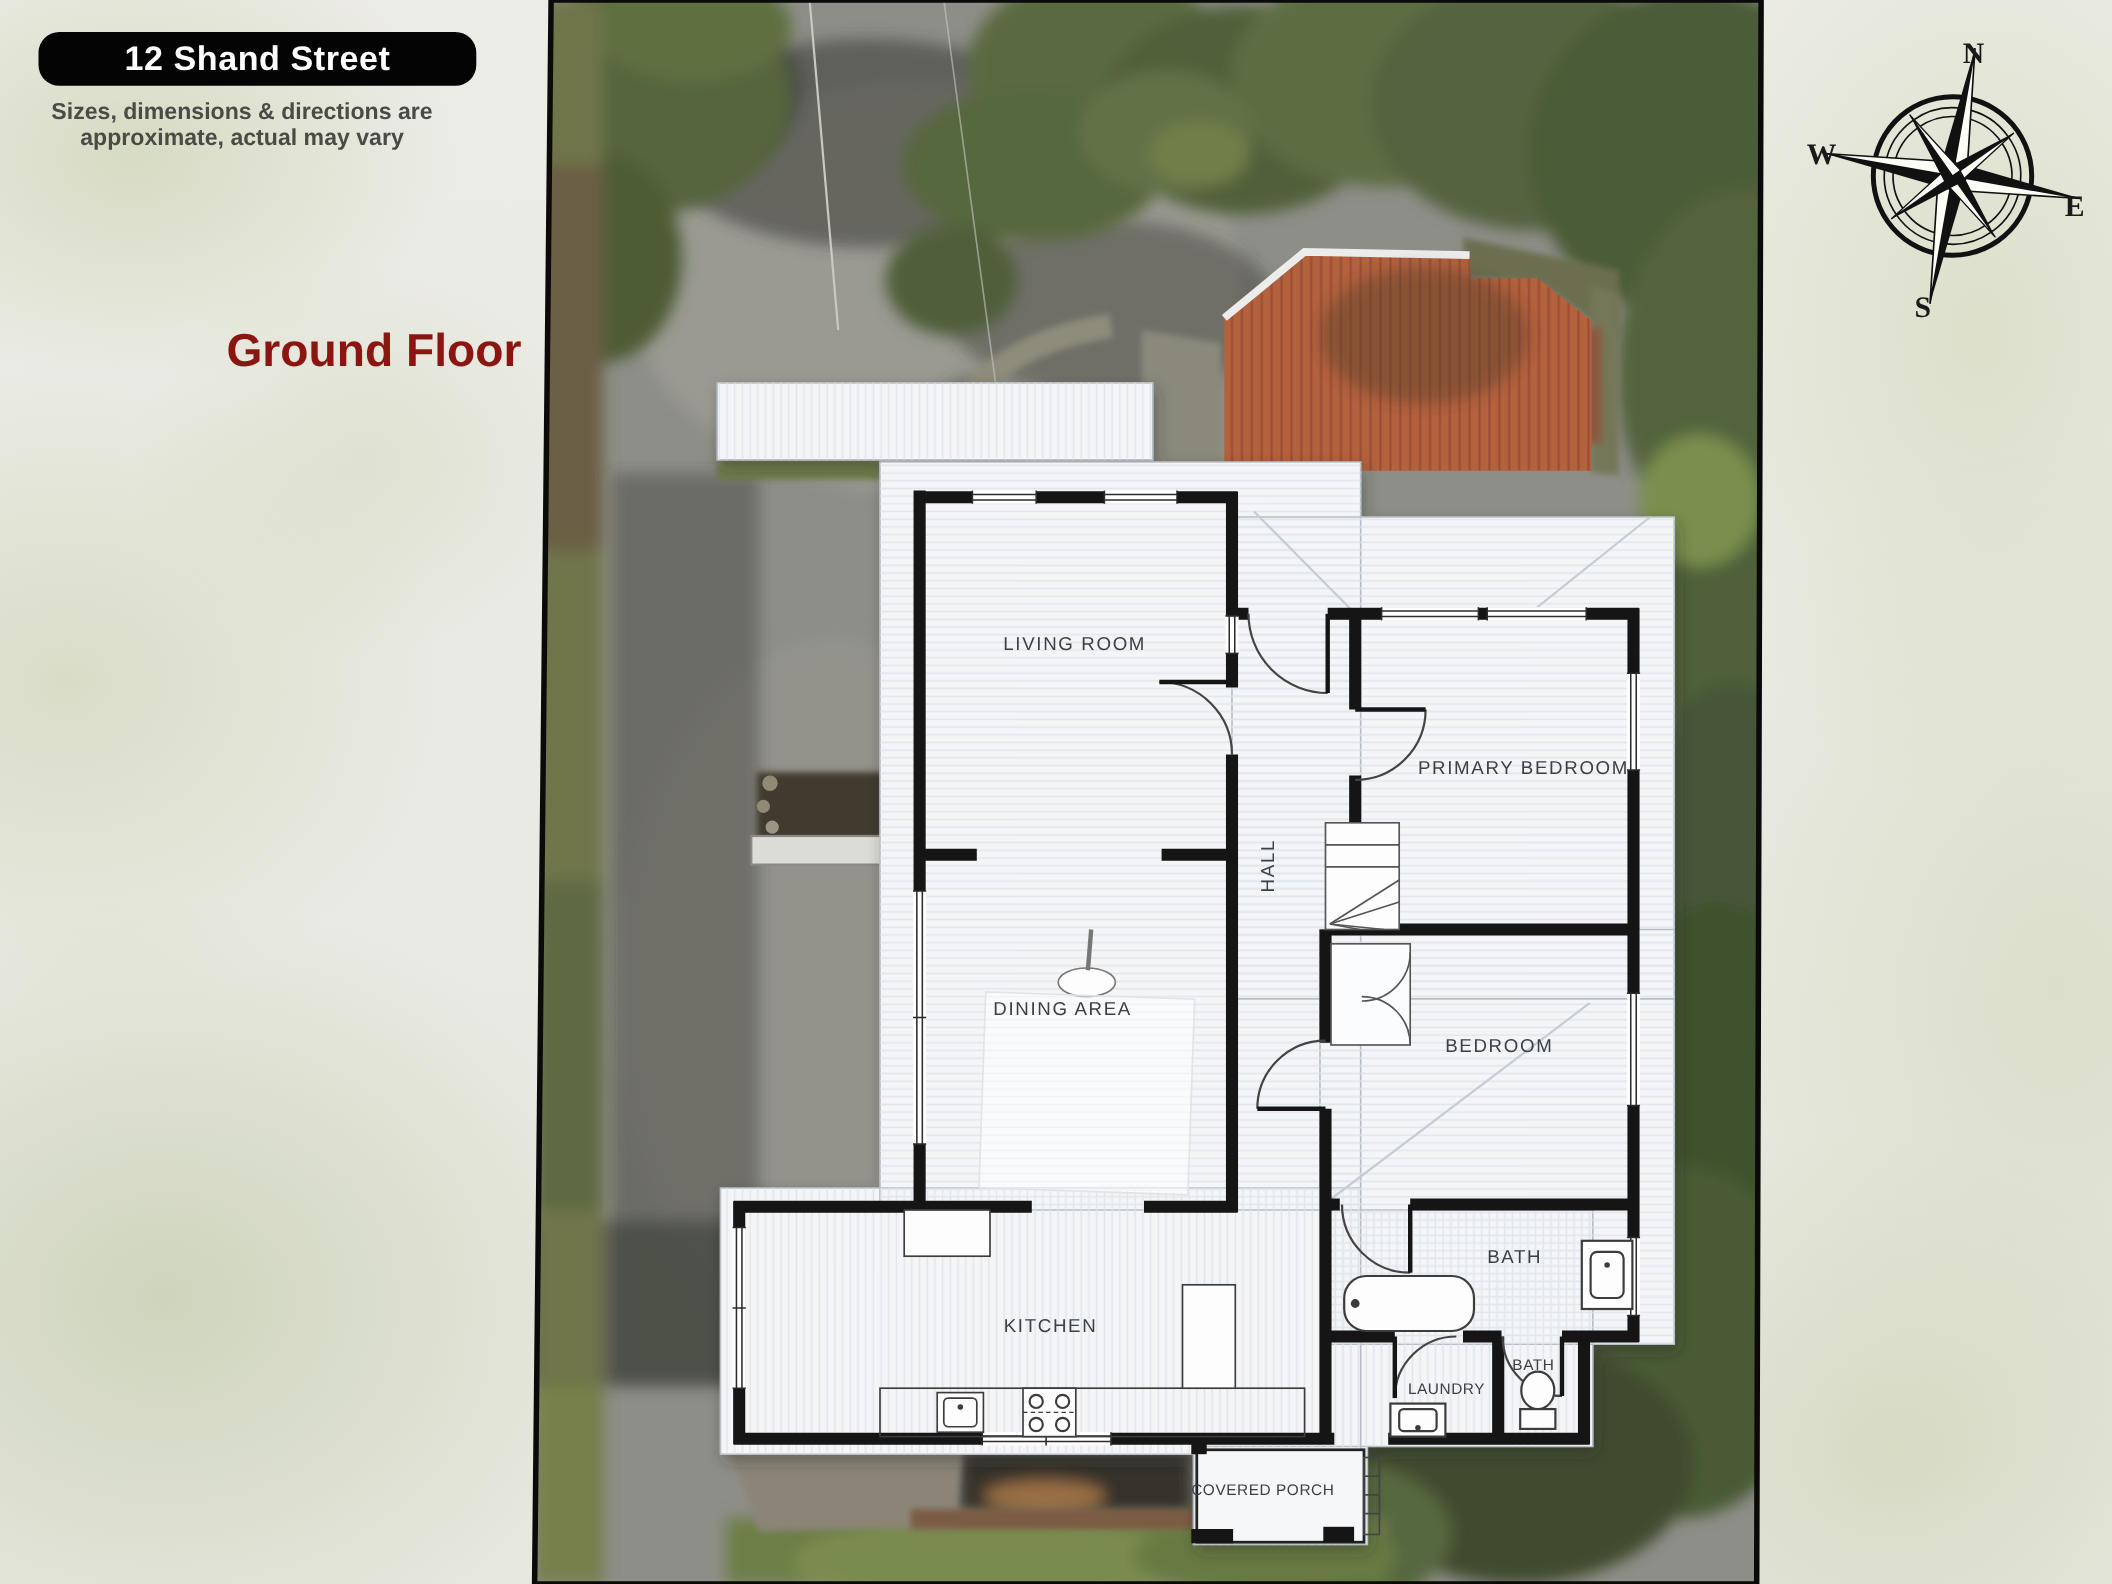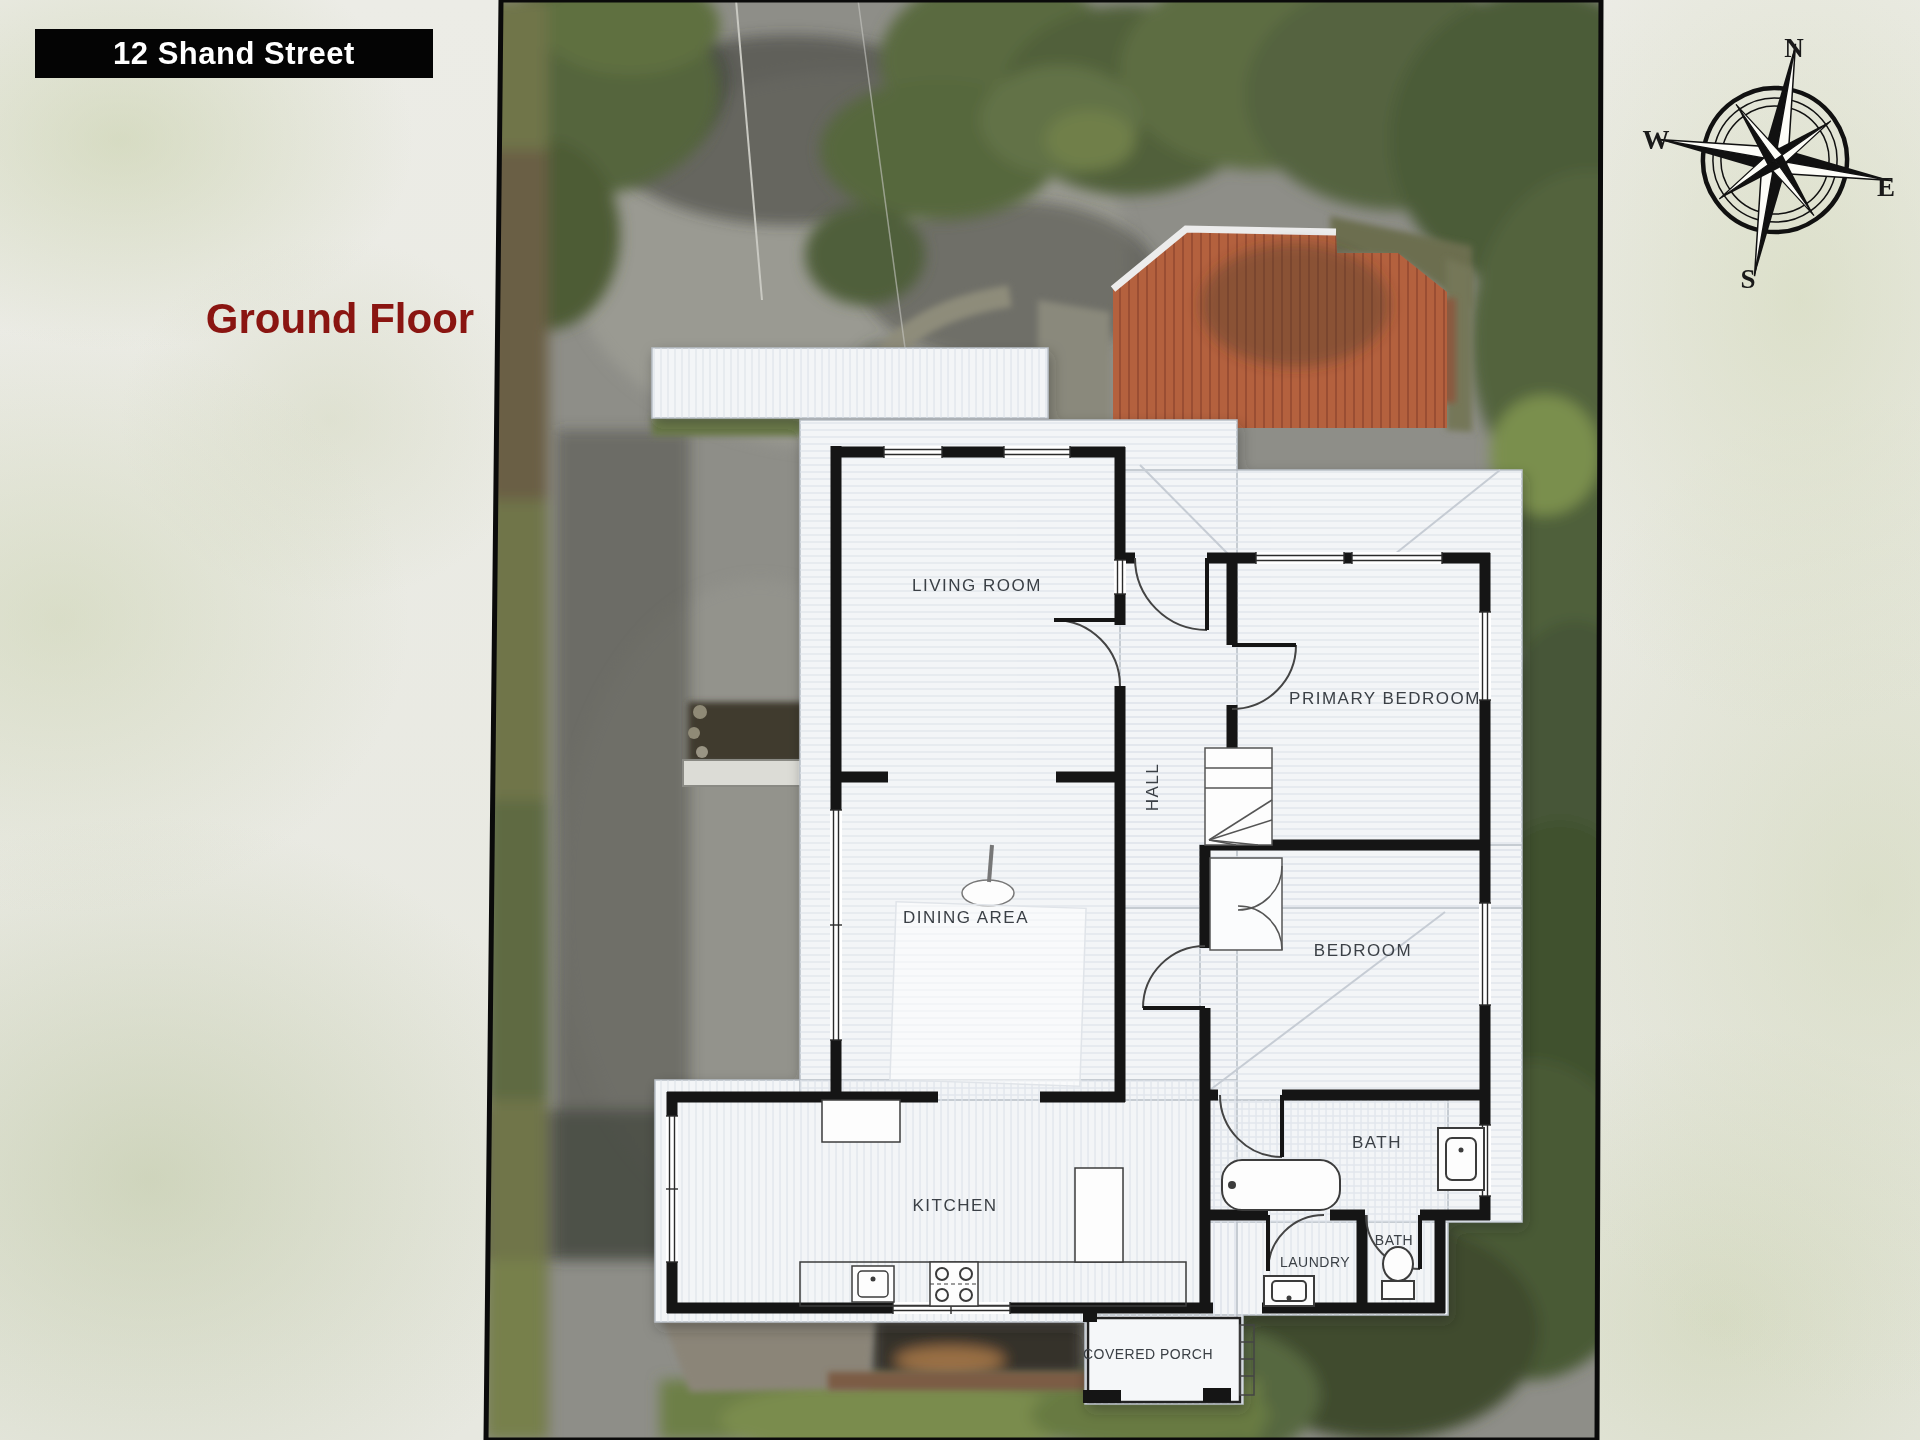--- a/index.html
+++ b/index.html
@@ -9,38 +9,39 @@
       radial-gradient(420px 300px at 120px 140px, rgba(197,206,166,.55), transparent 70%),
       radial-gradient(500px 420px at 60px 620px, rgba(200,208,172,.50), transparent 70%),
       radial-gradient(620px 520px at 150px 1180px, rgba(186,196,158,.55), transparent 70%),
       radial-gradient(300px 260px at 330px 420px, rgba(208,213,186,.45), transparent 70%),
       radial-gradient(420px 620px at 1800px 300px, rgba(210,216,184,.60), transparent 70%),
       radial-gradient(520px 720px at 1870px 900px, rgba(205,212,178,.50), transparent 70%),
       radial-gradient(480px 420px at 1720px 1320px, rgba(198,206,168,.50), transparent 70%),
       linear-gradient(#ececE6,#e7e8e0);
   }
   .banner{position:absolute;left:35px;top:29px;width:398px;height:49px;background:#040404;
-    color:#ffffff;font-size:31px;font-weight:bold;text-align:center;line-height:49px;letter-spacing:.5px;}
+    color:#ffffff;font-size:31px;font-weight:bold;text-align:center;line-height:49px;letter-spacing:.5px;border-radius:19px;}
   .disclaimer{position:absolute;left:44px;top:90px;width:352px;text-align:center;
     font-size:21px;font-weight:bold;color:#4b4b45;line-height:1.16;}
   .floor-label{position:absolute;left:200px;top:295px;width:280px;text-align:center;
     font-size:42px;font-weight:bold;color:#8a1511;}
   svg text{font-family:"Liberation Sans",sans-serif;}
   .room-label{fill:#3b4046;font-size:17px;letter-spacing:1.5px;}
   .room-label.small{font-size:14px;letter-spacing:.5px;}
   .compass-letter{fill:#1a1a1a;font-family:"Liberation Serif",serif;font-size:27px;font-weight:bold;}
 </style>
 </head>
 <body>
 
 <div class="canvas">
 
   <div class="banner">
     <span>12 Shand Street</span>
   </div>
+  <div class="disclaimer">Sizes, dimensions &amp; directions are approximate, actual may vary</div>
   <div class="floor-label">Ground Floor</div>
 
   <svg width="1920" height="1440" viewBox="0 0 1920 1440" style="position:absolute;left:0;top:0;">
     <defs>
       <clipPath id="photoClip">
           <polygon points="501,0 1601,0 1597,1440 486,1440"></polygon>
         </clipPath>
       <filter id="soft" x="-40%" y="-40%" width="180%" height="180%">
           <feGaussianBlur stdDeviation="7"></feGaussianBlur>
         </filter>

